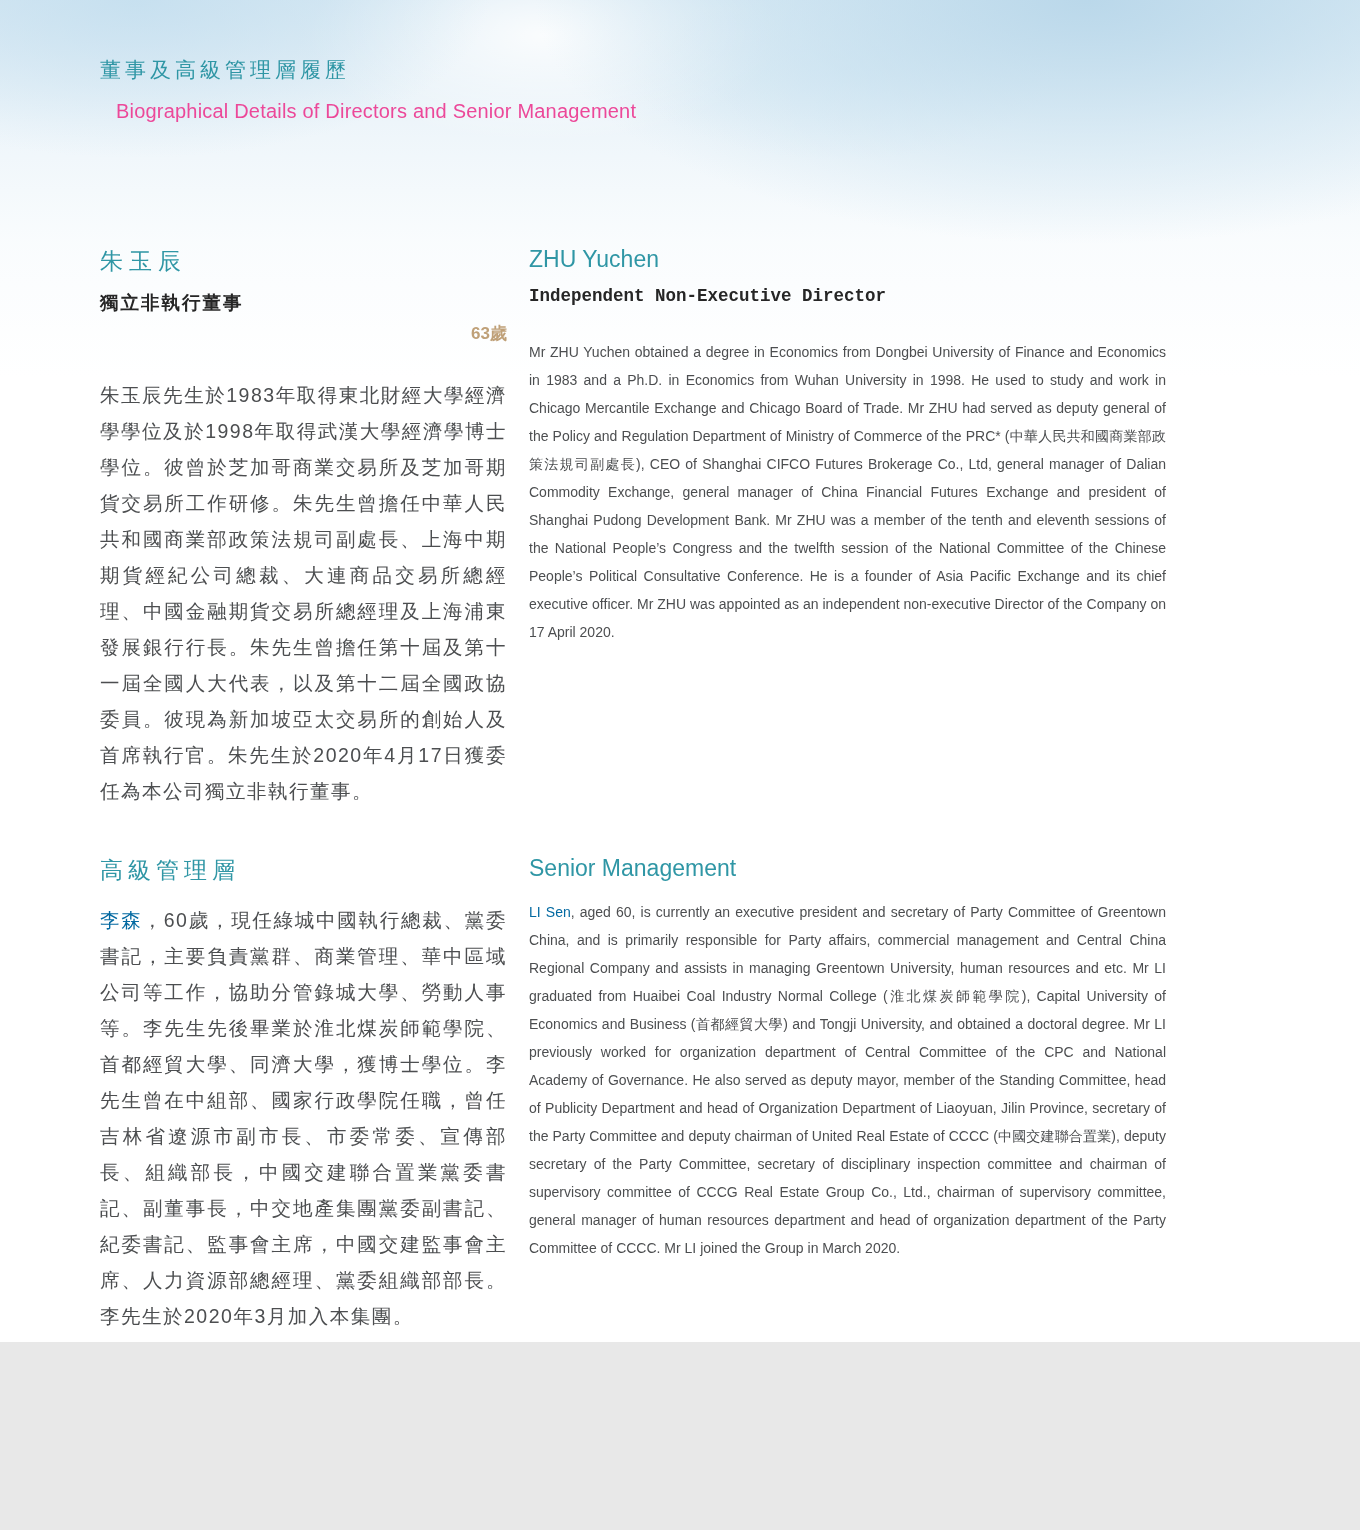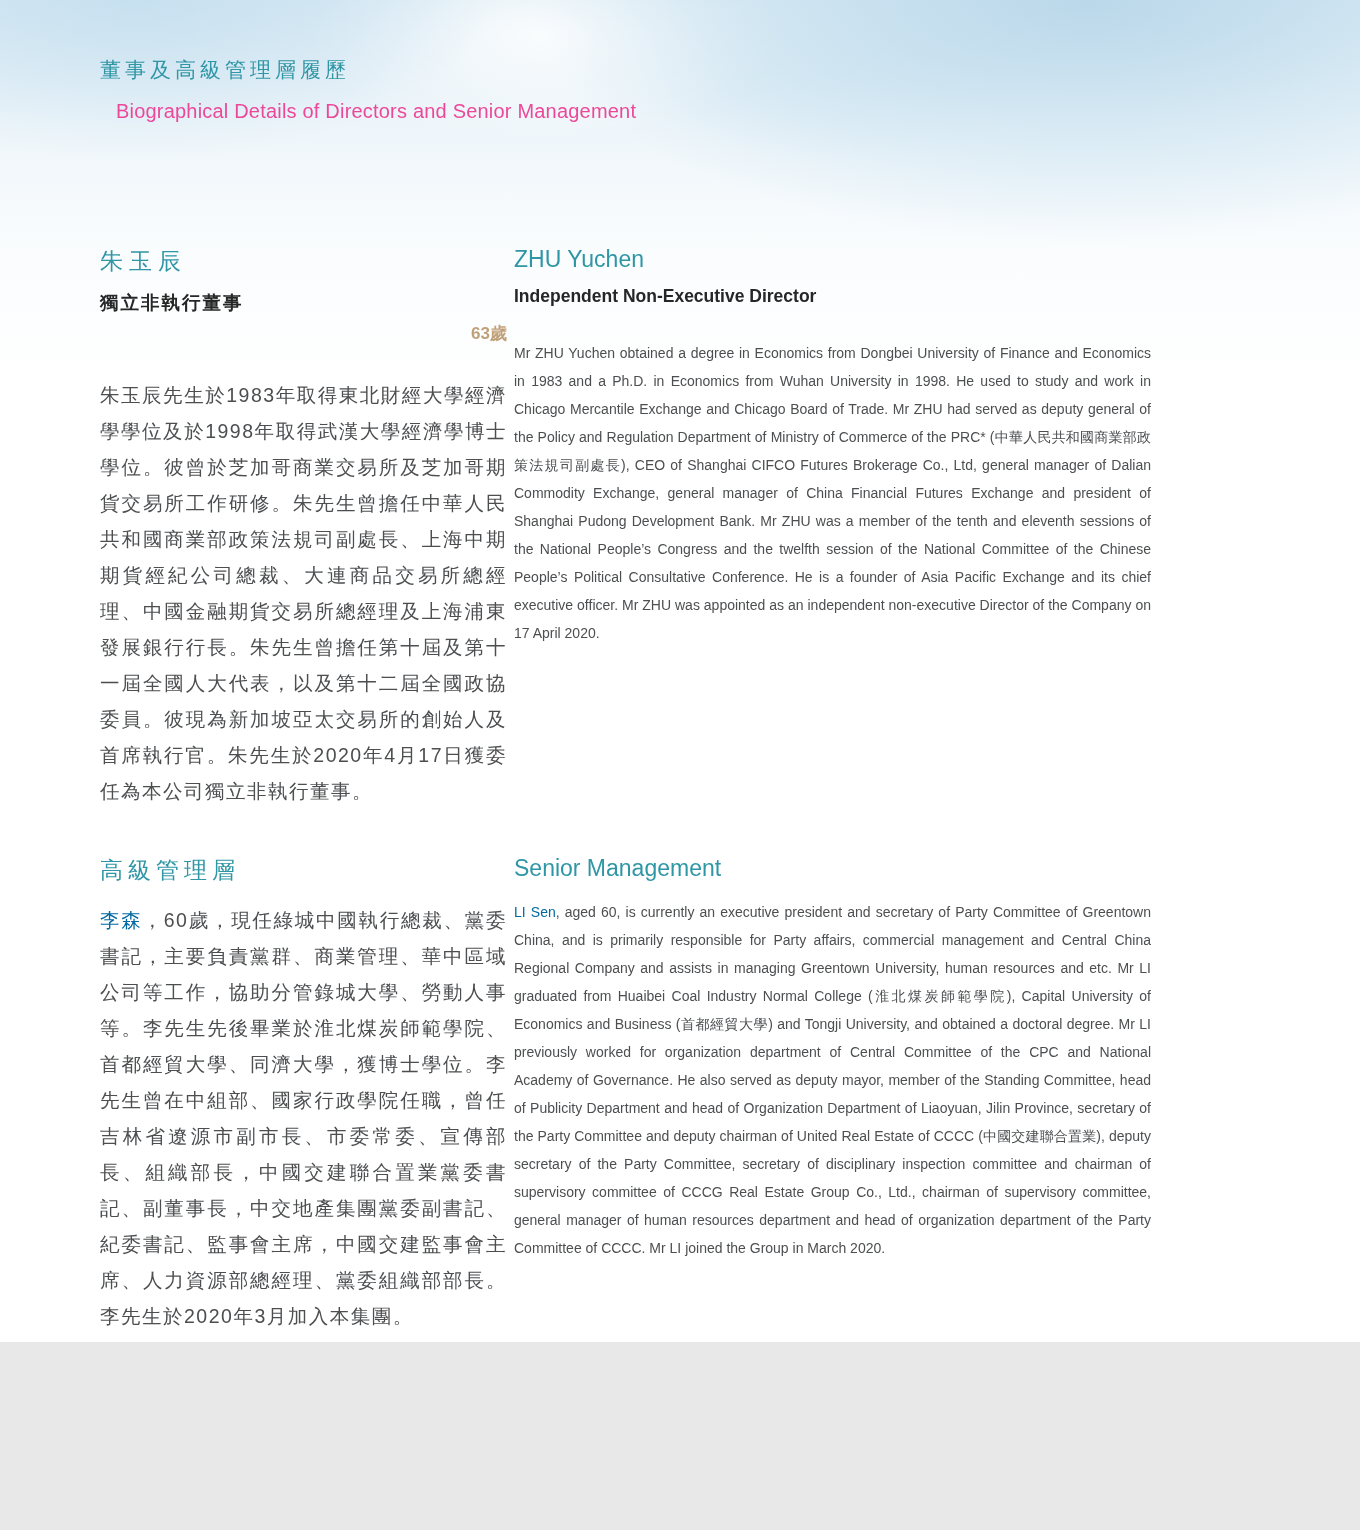--- a/index.html
+++ b/index.html
@@ -32,34 +32,35 @@
     letter-spacing: 4px;
     color: #2f96a5;
   }
   .header-title-en {
     margin: 16px;
     font-size: 20px; font-weight: 400;
     letter-spacing: 0.2px;
     color: #ec4899;
   }
   .content { position: absolute; left: 100px; top: 246px; width: 1066px; }
-  .row { display: flex; gap: 7px; align-items: flex-start; }
+  .row { display: flex; gap: 22px; align-items: flex-start; }
   .row-sm { margin-top: 46px; }
   .col-zh { width: 407px; flex: 0 0 407px; }
   .col-en { width: 637px; flex: 0 0 637px; }
   .person-name {
     margin: 0;
     font-size: 23px; font-weight: 400;
     color: #2f96a5;
   }
   .person-name.zh { letter-spacing: 6px; }
   .person-role {
     margin: 13px 0 0 0;
     font-size: 17.5px; font-weight: 700;
     color: #262626;
+    font-family: Liberation Mono, monospace;
   }
   .person-role.zh { letter-spacing: 2px; font-size: 18.5px; }
   .person-age {
     margin: 7px 0 0 0;
     font-size: 17px; font-weight: 700;
     color: #bfa078;
     text-align: right;
   }
   .bio {
     margin: 32px 0 0 0;

